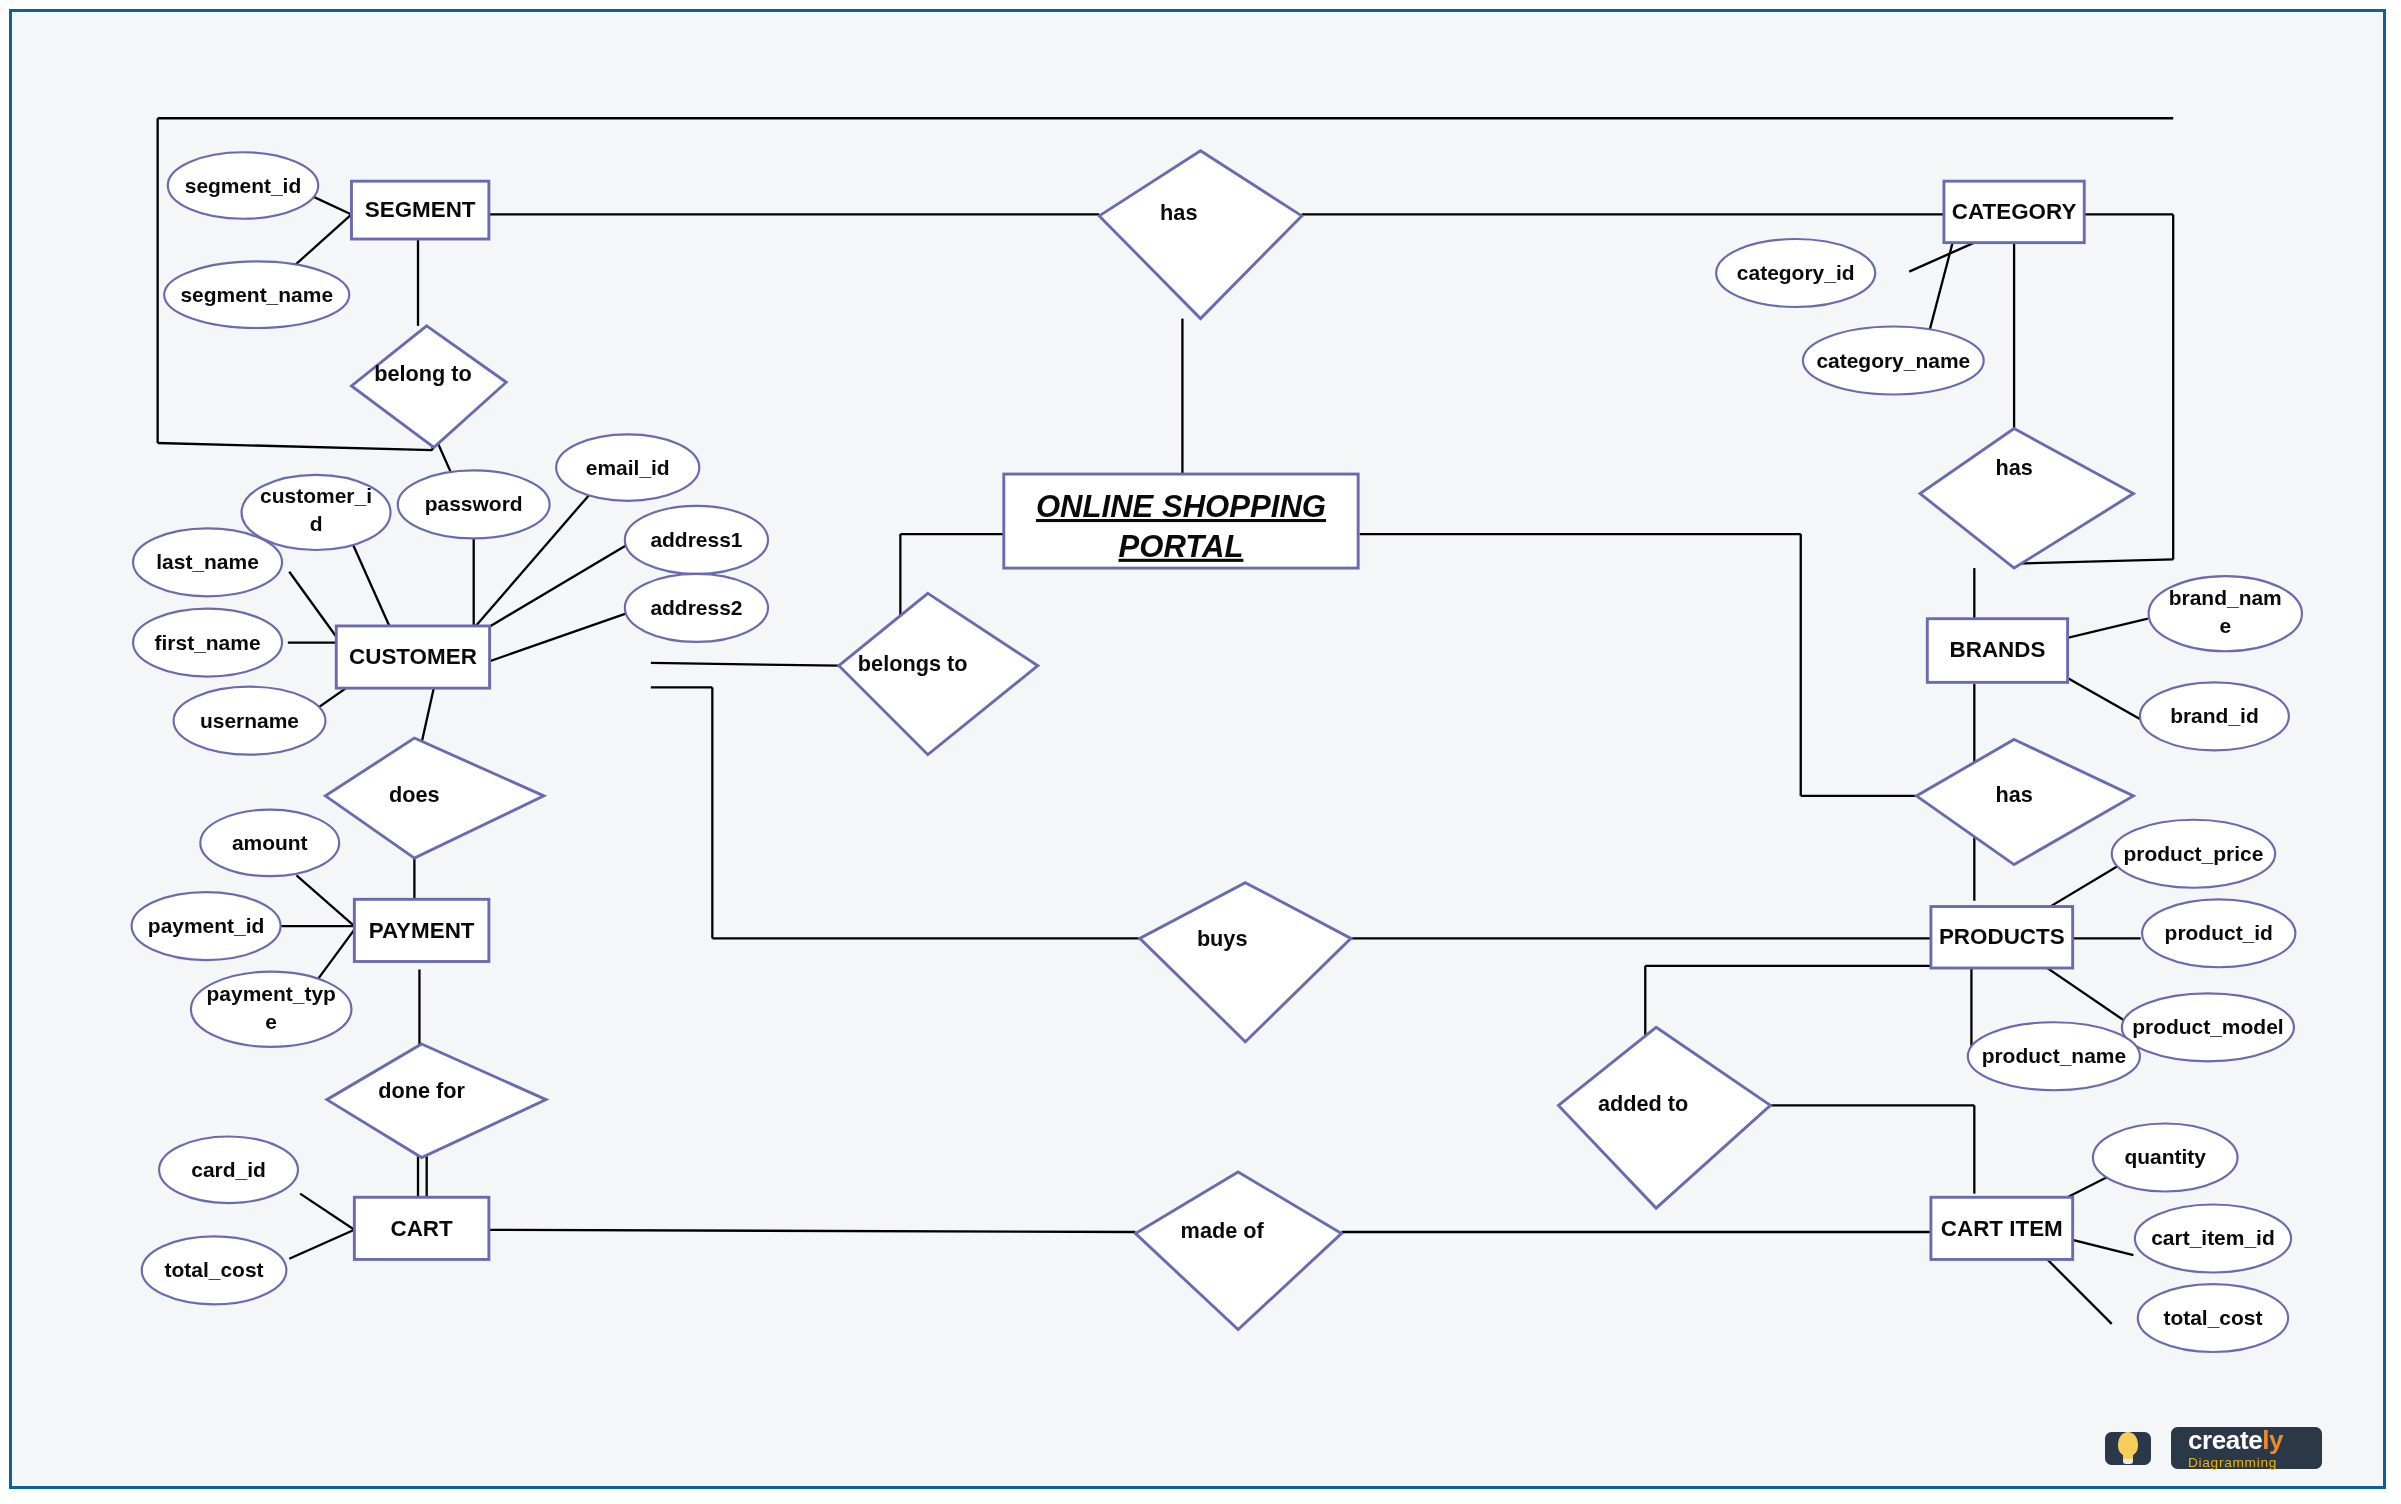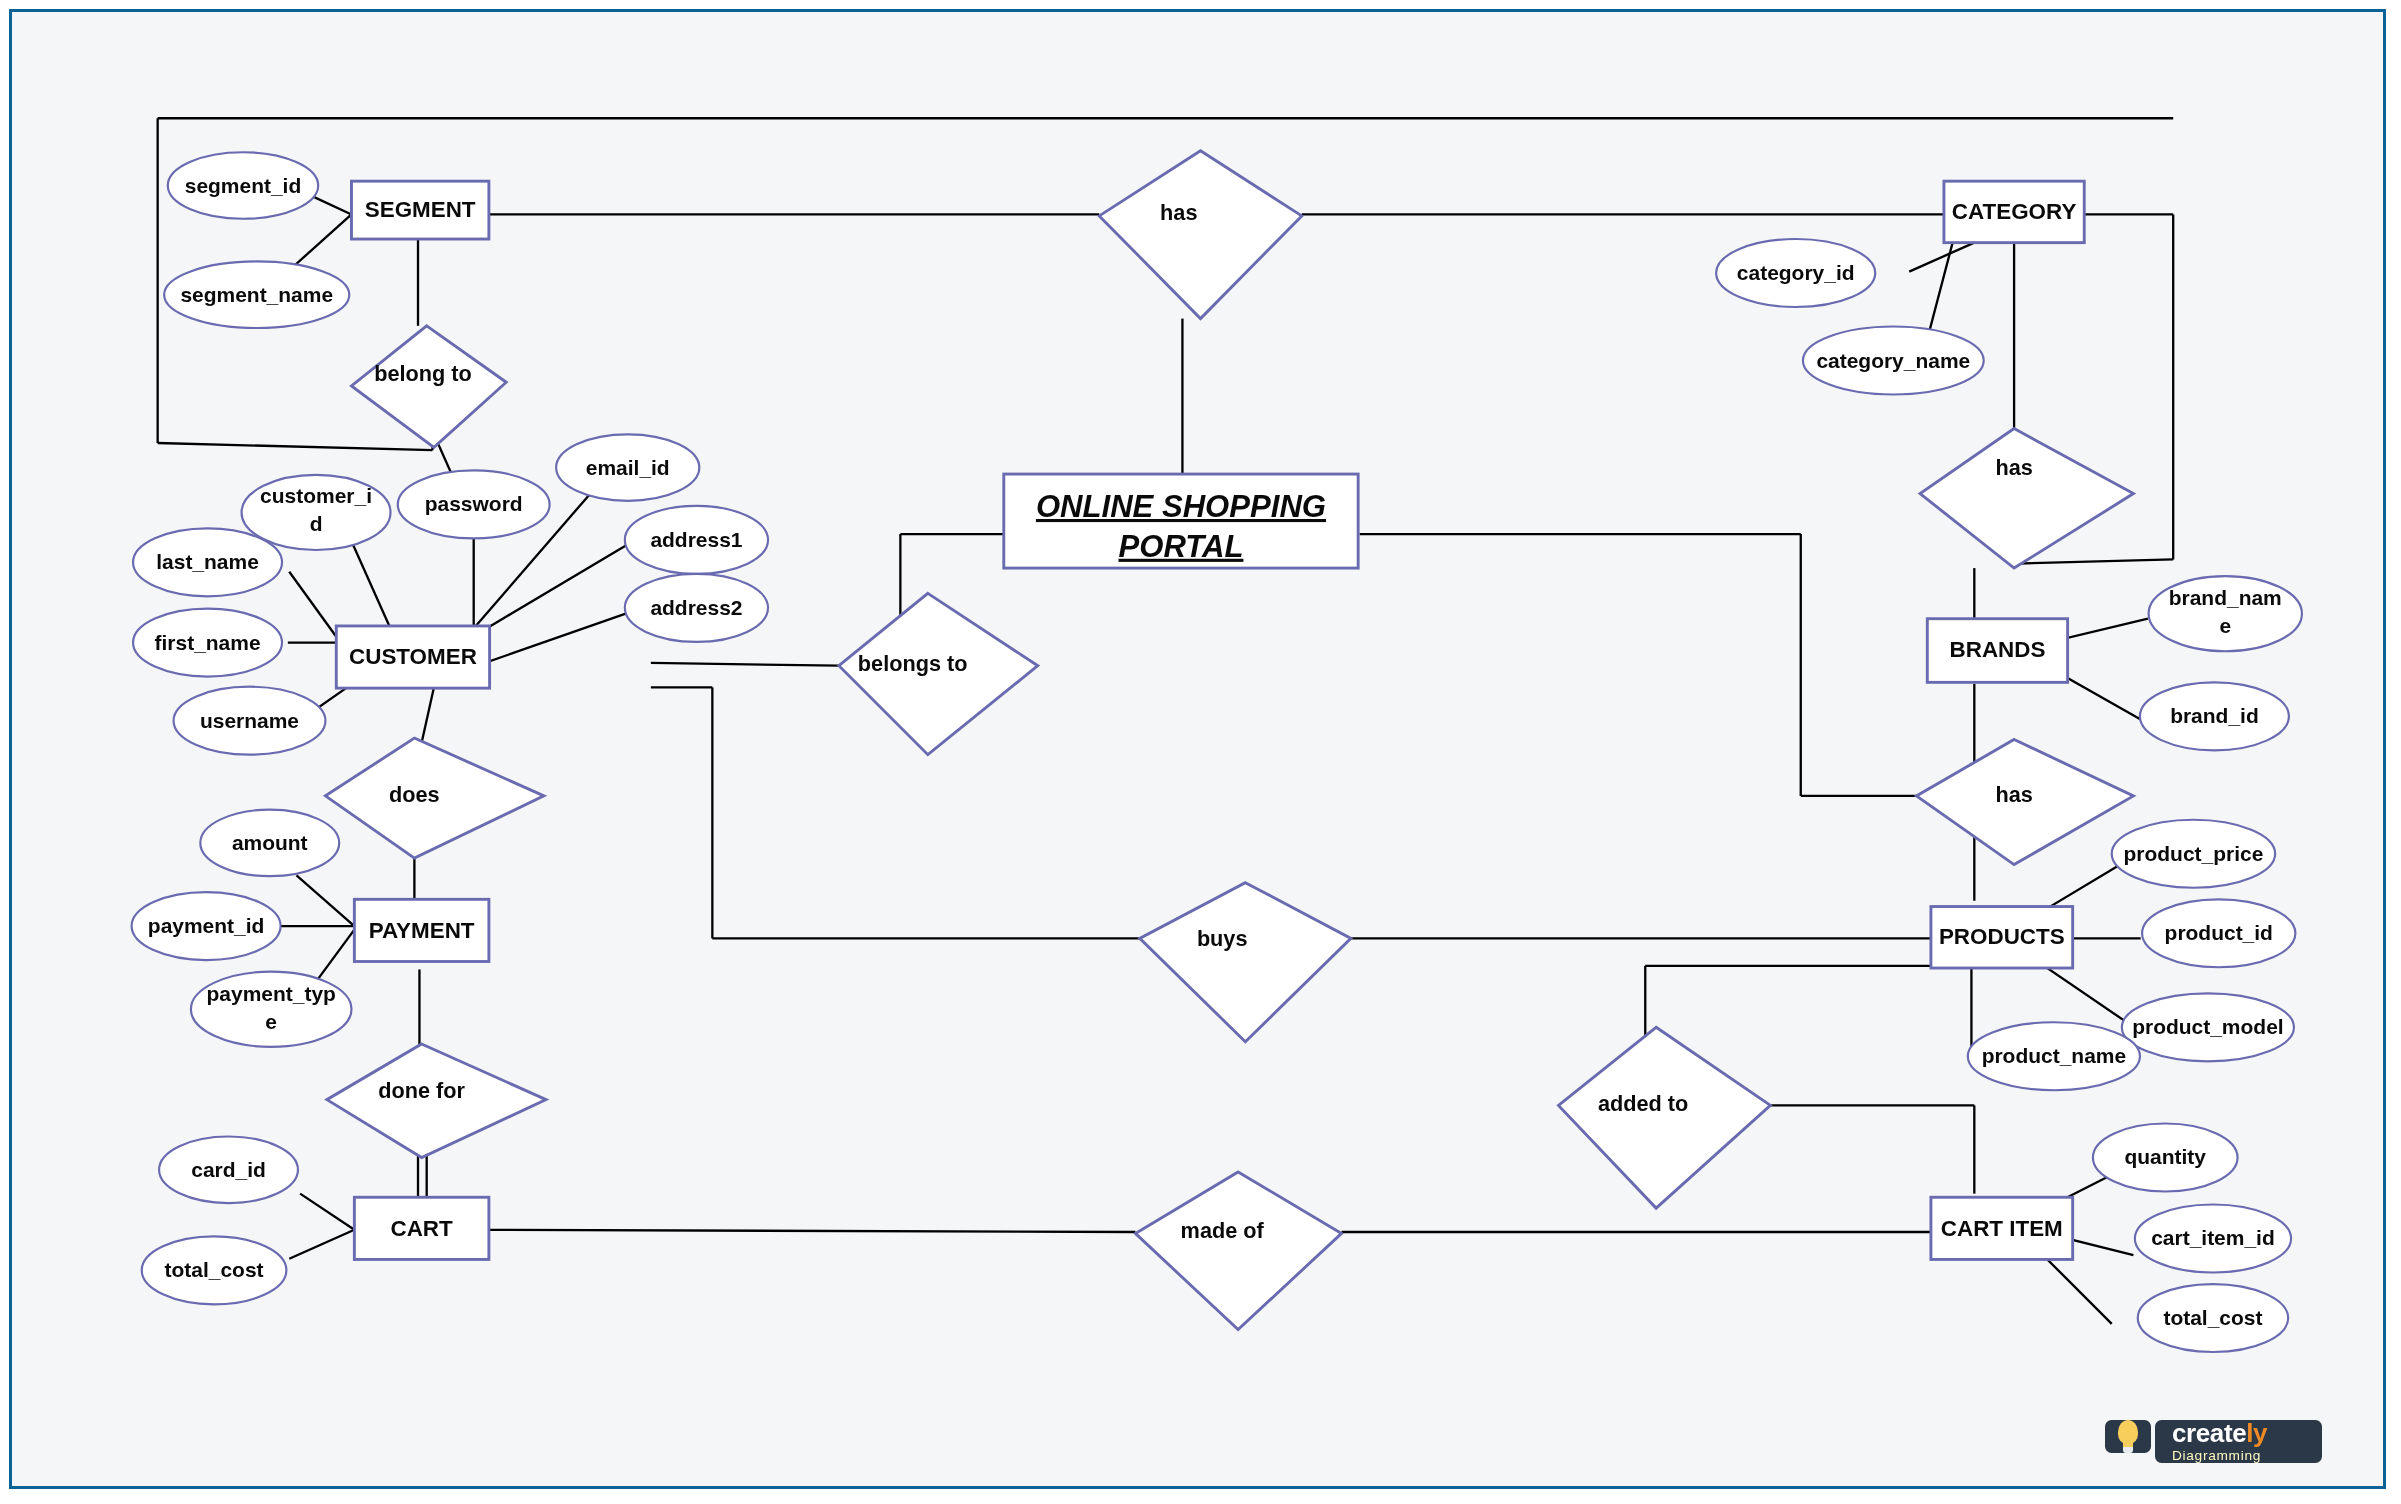--- a/index.html
+++ b/index.html
@@ -19,37 +19,37 @@
   .link{stroke:#000000;stroke-width:3.2;fill:none;stroke-linecap:butt;}
   .lbl{font-family:"Liberation Sans","DejaVu Sans",sans-serif;fill:#0a0a0a;}
   .ent-label{font-size:31px;font-weight:bold;text-anchor:middle;dominant-baseline:middle;}
   .rel-label{font-size:30px;font-weight:bold;text-anchor:middle;dominant-baseline:middle;}
   .attr-label{font-size:29px;font-weight:bold;text-anchor:middle;dominant-baseline:middle;}
   .portal-label{font-size:43px;font-weight:bold;font-style:italic;
                 text-anchor:middle;dominant-baseline:middle;
                 text-decoration:underline;}
   
   #creately-logo{position:absolute;left:2105px;top:1420px;
-     width:217px;height:56px;display:flex;align-items:flex-start;}
+     width:217px;height:56px;display:flex;align-items:center;gap:16px;}
   .logo-tile{background:#2b3847;border-radius:6.5px;display:flex;
      align-items:center;justify-content:center;}
   #logo-bulb-tile{width:46px;margin-right:3.6px;}
   #logo-text-tile{flex:1;flex-direction:column;align-items:flex-start;
      padding-left:17.4px;justify-content:center;}
   .bulb-glyph{position:relative;width:24.6px;height:33px;}
   .bulb-head{position:absolute;left:2.2px;top:0;width:20px;height:24px;
      background:#f7ce5b;border-radius:50% 50% 42% 42%;}
   .bulb-neck{position:absolute;left:7.2px;top:22px;width:10px;height:6.5px;
      background:#f7ce5b;}
   .bulb-base{position:absolute;left:7.2px;top:27px;width:10px;height:5.8px;
      background:#e9eaec;border-radius:0 0 2.9px 2.9px;}
   #logo-word{font-size:26px;font-weight:bold;line-height:1;letter-spacing:-0.4px;}
   #logo-word .w{color:#ffffff;}
   #logo-word .o{color:#f08a24;}
-  #logo-sub{font-size:13.7px;color:#fef9c3;letter-spacing:0.7px;line-height:1;margin-top:2.9px;}
+  #logo-sub{font-size:13.7px;color:#eab308;letter-spacing:0.7px;line-height:1;margin-top:2.9px;}
 </style>
 </head>
 <body>
 
 <div id="canvas-frame"></div>
 
 <svg id="er" viewBox="0 0 3320 2080" xmlns="http://www.w3.org/2000/svg">
 
   <g>
      has(top) --&gt; right --&gt; down --&gt; BRANDS "has" area --&gt;

